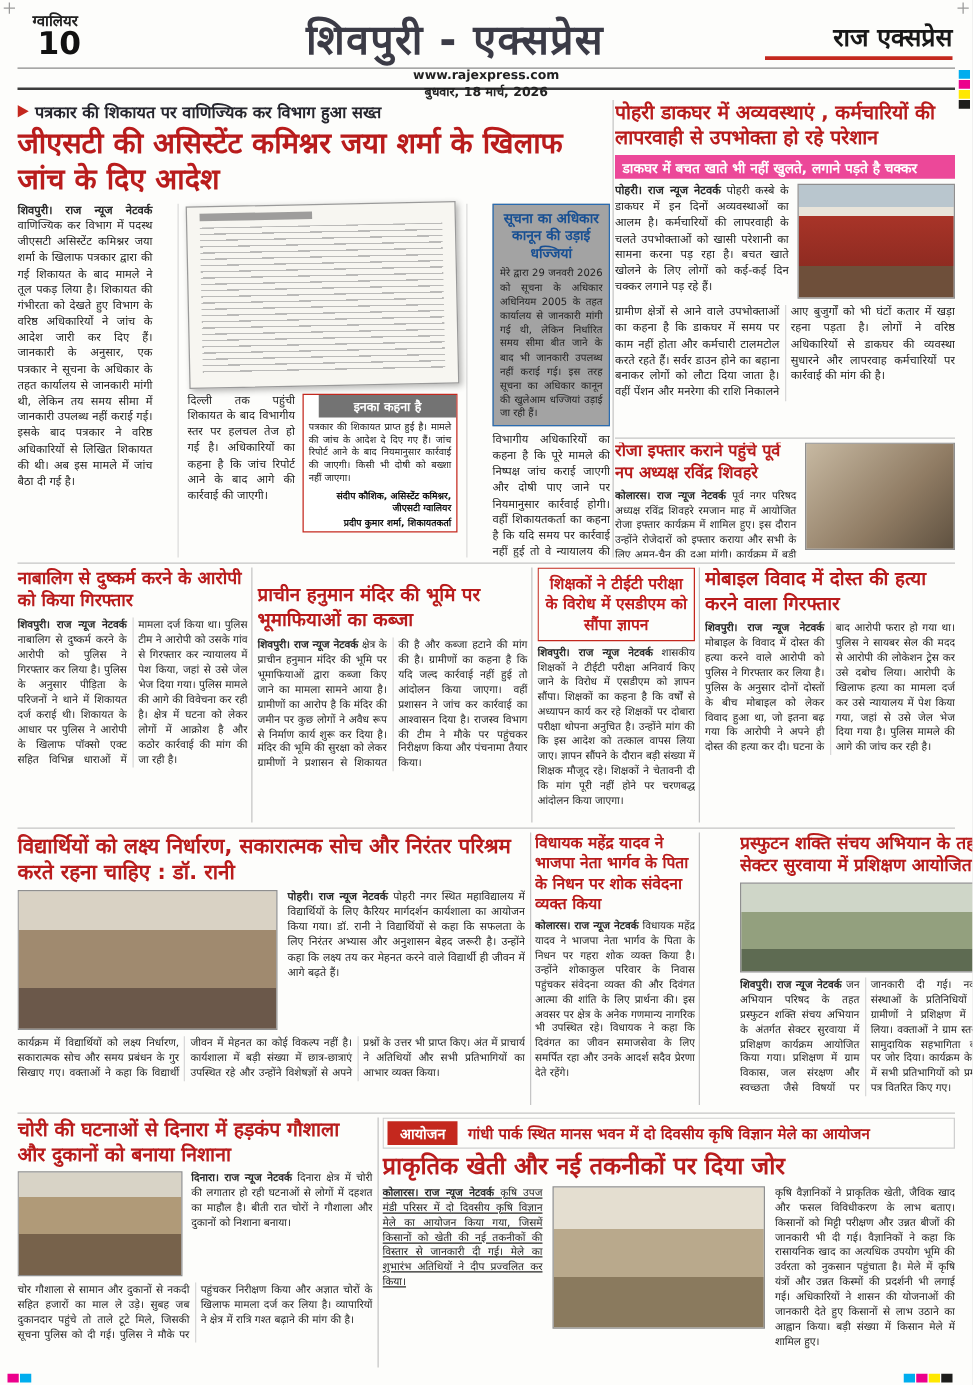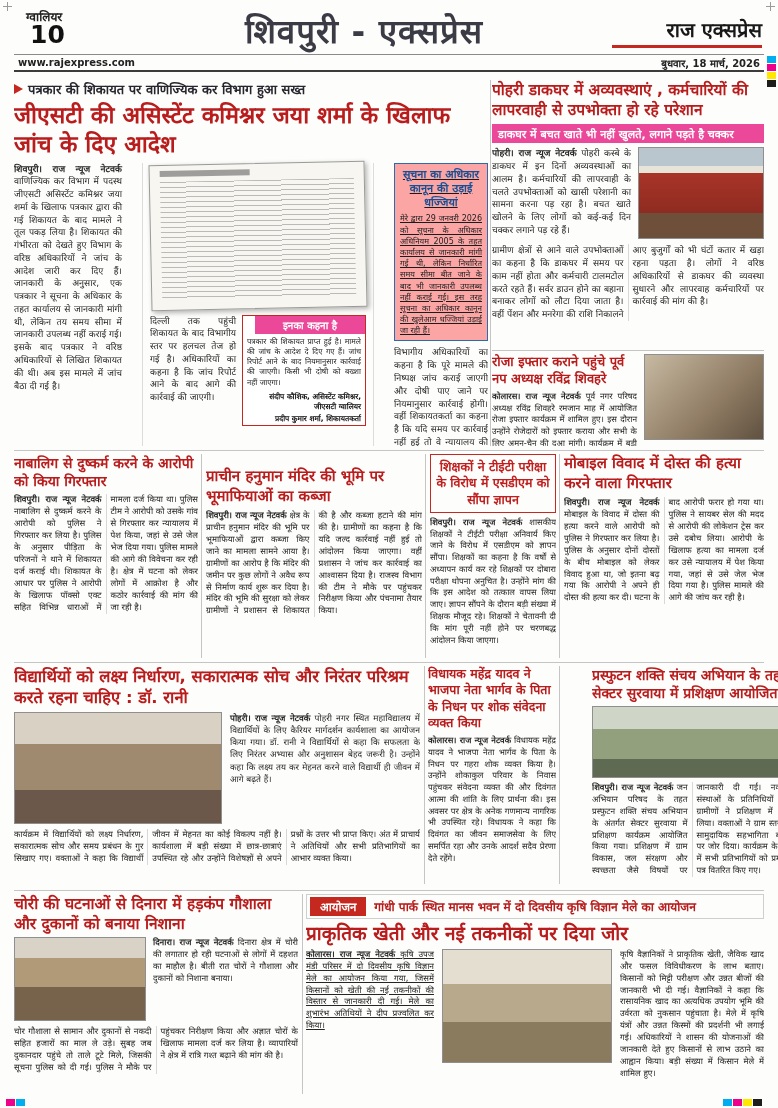--- a/index.html
+++ b/index.html
@@ -11,21 +11,21 @@
   }
   
   .loc { position:absolute; left:26px; top:8px; font-size:12px; font-weight:bold; color:#222; }
   .pgnum { position:absolute; left:30px; top:20px; font-size:25px; font-weight:bold; color:#111; }
   .masthead { position:absolute; left:120px; right:170px; top:8px; text-align:center;
     font-size:33px; font-weight:bold; color:#3b3b46; letter-spacing:1px; }
   .brand { position:absolute; right:16px; top:16px; width:150px; text-align:right;
     font-size:20px; font-weight:bold; color:#181818; border-bottom:3px solid #c4281e; padding-bottom:2px; }
   .infobar { position:absolute; left:14px; right:14px; top:54px; height:18px;
     border-top:1px solid #8a8a8a; border-bottom:2px solid #3c3c3c;
-    display:flex; justify-content:space-between; align-items:center; padding:0 4px; }
+    display:flex; justify-content:space-between; align-items:center; padding:0 4px;flex-direction:column; }
   .site { font-size:10px; font-weight:bold; color:#222; }
   .date { font-size:10px; font-weight:bold; color:#222; }
   .cmyk { position:absolute; display:flex; gap:1px; }
   .cmyk span { display:block; width:9px; height:7px; }
   .c-c{background:#00adee}.c-m{background:#ec008c}.c-y{background:#ffe800}.c-k{background:#1d1d1b}
   .regcross { position:absolute; width:9px; height:9px; }
   .regcross::before{content:"";position:absolute;left:4px;top:0;width:1px;height:9px;background:#9a9a9a;}
   .regcross::after{content:"";position:absolute;top:4px;left:0;height:1px;width:9px;background:#9a9a9a;}
   
   .art { position:absolute; overflow:hidden; }
@@ -45,24 +45,24 @@
   .gst-mid { width:232px; flex:0 0 auto; border-left:1px solid #dcdcdc; border-right:1px solid #dcdcdc; padding:0 7px; }
   .gst-colR { flex:1; }
   .doc-img { position:relative; width:100%; height:146px; background:#f7f6f1; border:1px solid #9a9a9a;
     box-shadow:2px 2px 5px rgba(0,0,0,.3); transform:rotate(-1.2deg); }
   .doc-text { position:absolute; left:10px; right:10px; top:16px; bottom:10px;
     background:repeating-linear-gradient(180deg,#9a9a9a 0 1px,transparent 1px 5px); opacity:.65; }
   .doc-head { position:absolute; left:10px; top:5px; width:90px; height:6px; background:#777; opacity:.7; }
   .gst-under { display:flex; gap:6px; margin-top:6px; }
   .gst-under .body { width:86px; flex:0 0 auto; }
   .qbox { flex:1; border:1px solid #c4281e; background:#fff; display:flex; flex-direction:column; }
-  .qbox-title { background:#ec4899; color:#fff; font-size:10px; font-weight:bold; text-align:center; padding:2px 0;margin-left:12px; }
+  .qbox-title { background:#737373; color:#fff; font-size:10px; font-weight:bold; text-align:center; padding:2px 0;margin-left:12px; }
   .qbox-text { font-size:7.6px; line-height:1.35; padding:3px 4px; text-align:justify; color:#222; }
   .qbox-src { font-size:7.4px; font-weight:bold; text-align:right; padding:0 4px 2px; color:#111; }
-  .ibox { border:1.5px solid #2b6cb0; background:#fca5a5; padding:4px 5px;text-decoration:underline; }
+  .ibox { border:1.5px solid #2b6cb0; background:#a3a3a3; padding:4px 5px; }
   .ibox-title { color:#174f93; font-weight:bold; font-size:11px; line-height:1.3; text-align:center; margin-bottom:3px; }
   .ibox-text { font-size:8px; line-height:1.4; text-align:justify; color:#222; }
   
   .redbar { background:#ec4899; color:#fff; font-size:11px; font-weight:bold; padding:2px 6px; margin:4px 0; }
   .po-row { display:flex; gap:7px; }
   .po-photo { width:126px; height:92px;
     background:linear-gradient(180deg,#b9c6ce 0%,#b9c6ce 20%,#e8e4da 20%,#e8e4da 28%,#a83428 28%,#8f2b21 72%,#6e4f3a 72%); }
   
   .roza-row { display:flex; gap:7px; }
   .roza-photo { width:120px; height:86px; background:linear-gradient(135deg,#c7b9a2,#8f7b63 60%,#5f5140); }

